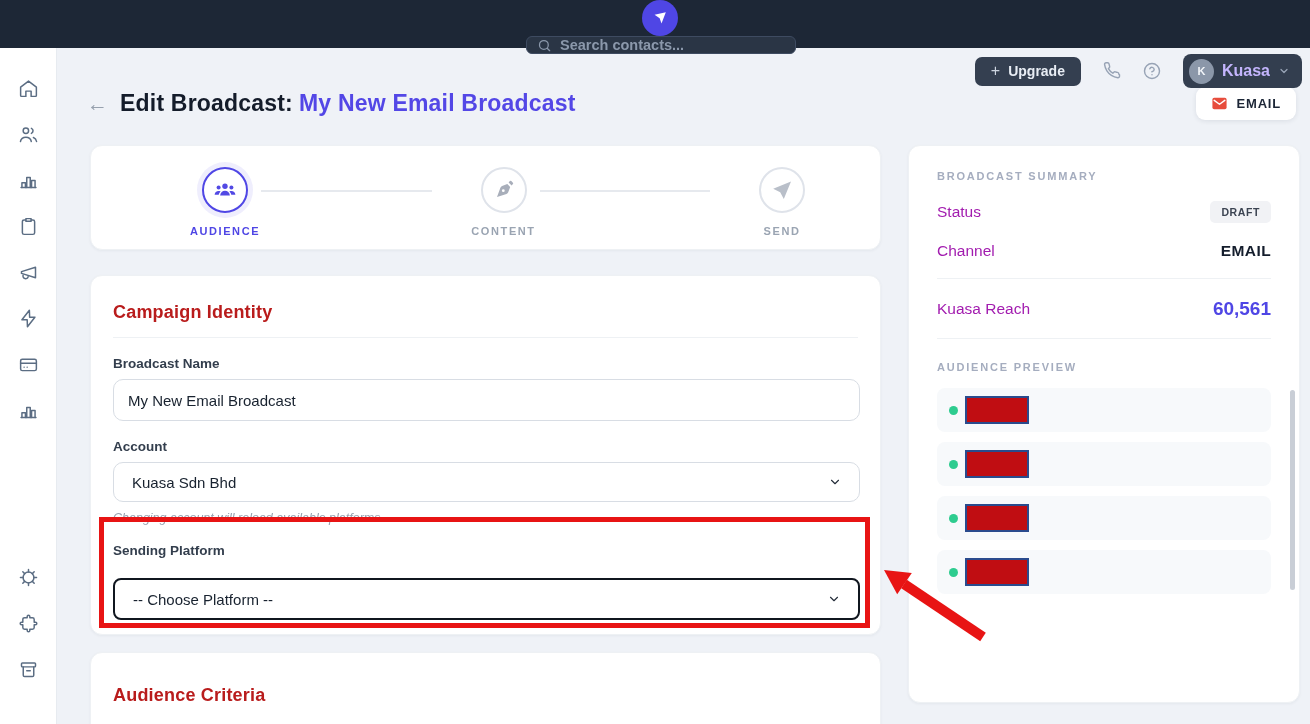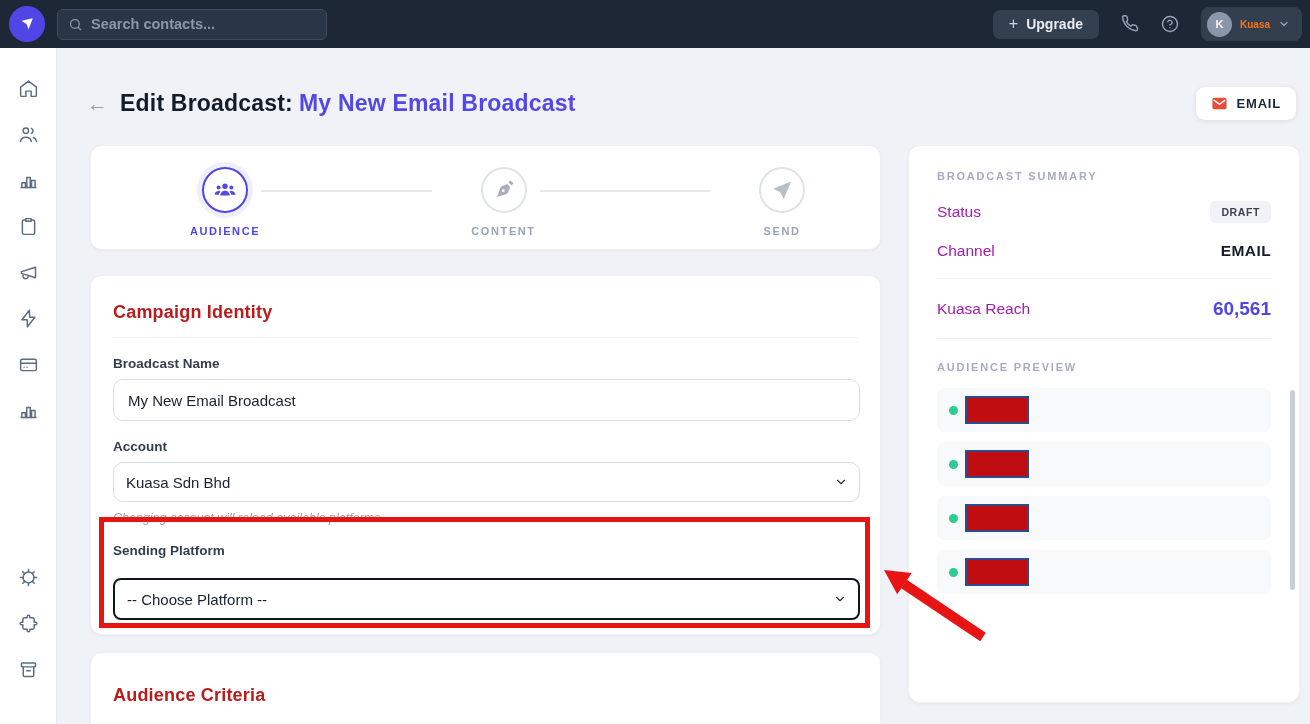--- a/index.html
+++ b/index.html
@@ -2,41 +2,41 @@
 <html><head>
 <meta charset="utf-8">
 <style>
   * { margin:0; padding:0; box-sizing:border-box; }
   html,body { width:1310px; height:724px; overflow:hidden; }
   body { font-family:"Liberation Sans", sans-serif; background:#eef1f6; }
   #app { position:relative; width:1310px; height:724px; background:#eff2f7; }
 
   
   .topbar { position:absolute; left:0; top:0; width:1310px; height:48px; background:#1d2736;
-            display:flex; align-items:center; z-index:10; }
+            display:flex; align-items:center; z-index:10;flex-direction:column; }
   .logo { width:36px; height:36px; border-radius:50%; background:#4f46e5; margin-left:9px;
           display:flex; align-items:center; justify-content:center; flex:0 0 auto; }
   .searchbox { margin-left:12px; width:270px; height:31px; background:#2a3545; border:1px solid #3e4b61;
                border-radius:6px; display:flex; align-items:center; padding:0 10px; }
   .searchbox svg { width:15px; height:15px; stroke:#8b98ab; flex:0 0 auto; }
   .searchbox input { background:transparent; border:none; outline:none; color:#aab4c4; font-size:14.5px;
                      margin-left:8px; width:210px; font-family:"Liberation Sans",sans-serif; }
   .searchbox input::placeholder { color:#8b98ab; font-weight:600; }
   .topbar-right { margin-left:auto; display:flex; align-items:center; gap:22px; padding-right:8px; }
   .upgrade-btn { height:29px; background:#343f50; border:none; border-radius:7px; color:#e8edf4;
                  font-weight:700; font-size:14px; padding:0 16px; display:flex; align-items:center; gap:8px;
                  cursor:pointer; font-family:"Liberation Sans",sans-serif; }
   .upgrade-btn .plus { font-size:16px; font-weight:400; color:#cdd5e0; }
   .icon-btn { background:none; border:none; cursor:pointer; display:flex; }
   .icon-btn svg { width:18px; height:18px; stroke:#97a3b5; fill:none; stroke-width:1.9; stroke-linecap:round; stroke-linejoin:round; }
   .user-chip { height:34px; background:#333e4f; border-radius:8px; display:flex; align-items:center;
                padding:0 12px 0 6px; gap:8px; cursor:pointer; }
   .avatar { width:25px; height:25px; border-radius:50%; background:#8b97a9; color:#f2f5f9;
             font-size:11px; font-weight:700; display:flex; align-items:center; justify-content:center; }
-  .user-name { color:#f97316; font-size:10px; font-weight:700; }
+  .user-name { color:#c4b5fd; font-size:16px; font-weight:700; }
   .user-chip svg { width:12px; height:12px; stroke:#9aa6b8; fill:none; stroke-width:2.4; stroke-linecap:round; stroke-linejoin:round; }
 
   
   .sidebar { position:absolute; left:0; top:48px; width:57px; height:676px; background:#ffffff;
              border-right:1px solid #e7ebf0; display:flex; flex-direction:column; align-items:center;
              padding:30px 0 44px; z-index:5; }
   .side-group-top { display:flex; flex-direction:column; gap:25px; }
   .side-group-bottom { margin-top:auto; display:flex; flex-direction:column; gap:25px; }
   .side-icon { width:21px; height:21px; cursor:pointer; display:flex; }
   .side-icon svg { width:21px; height:21px; stroke:#5b6d83; fill:none; stroke-width:1.7; stroke-linecap:round; stroke-linejoin:round; }
@@ -70,21 +70,21 @@
   .step.active .step-label { color:#4f46e5; }
   .connector { flex:1; height:2px; background:#e6e9ee; margin-top:23px; }
 
   
   .identity-card { left:33px; top:227px; width:791px; height:360px; padding:26px 22px; }
   .card-heading { font-size:18px; font-weight:800; color:#b91c1c; letter-spacing:.2px; }
   .heading-divider { border:none; border-top:1px solid #eef1f4; margin:14px 0 0; }
   .field-label { font-size:13.5px; font-weight:700; color:#333e4d; margin:18px 0 8px; }
   .text-input { width:747px; height:42px; border:1px solid #d8dde4; border-radius:10px; padding:0 14px;
                 font-size:15px; color:#18222f; font-family:"Liberation Sans",sans-serif; outline:none; background:#fff; }
-  .select { width:747px; height:40px; border:1px solid #d8dde4; border-radius:10px; padding:0 12px;
+  .select { width:747px; height:40px; border:1px solid #d8dde4; border-radius:10px; padding:0 18px;
             display:flex; align-items:center; justify-content:space-between; font-size:15px; color:#18222f;
             background:#fff; cursor:pointer;gap:16px; }
   .select svg { width:12px; height:12px; stroke:#222b38; fill:none; stroke-width:2.2; stroke-linecap:round; stroke-linejoin:round; }
   .select.dark-border { border:2px solid #10161f; border-radius:8px; height:42px;margin-top:20px; }
   .helper-text { font-size:12.5px; font-style:italic; color:#98a2b0; margin-top:9px; }
   .field-block { }
 
   
   .criteria-card { left:33px; top:604px; width:791px; height:120px; padding:32px 22px; }
 

